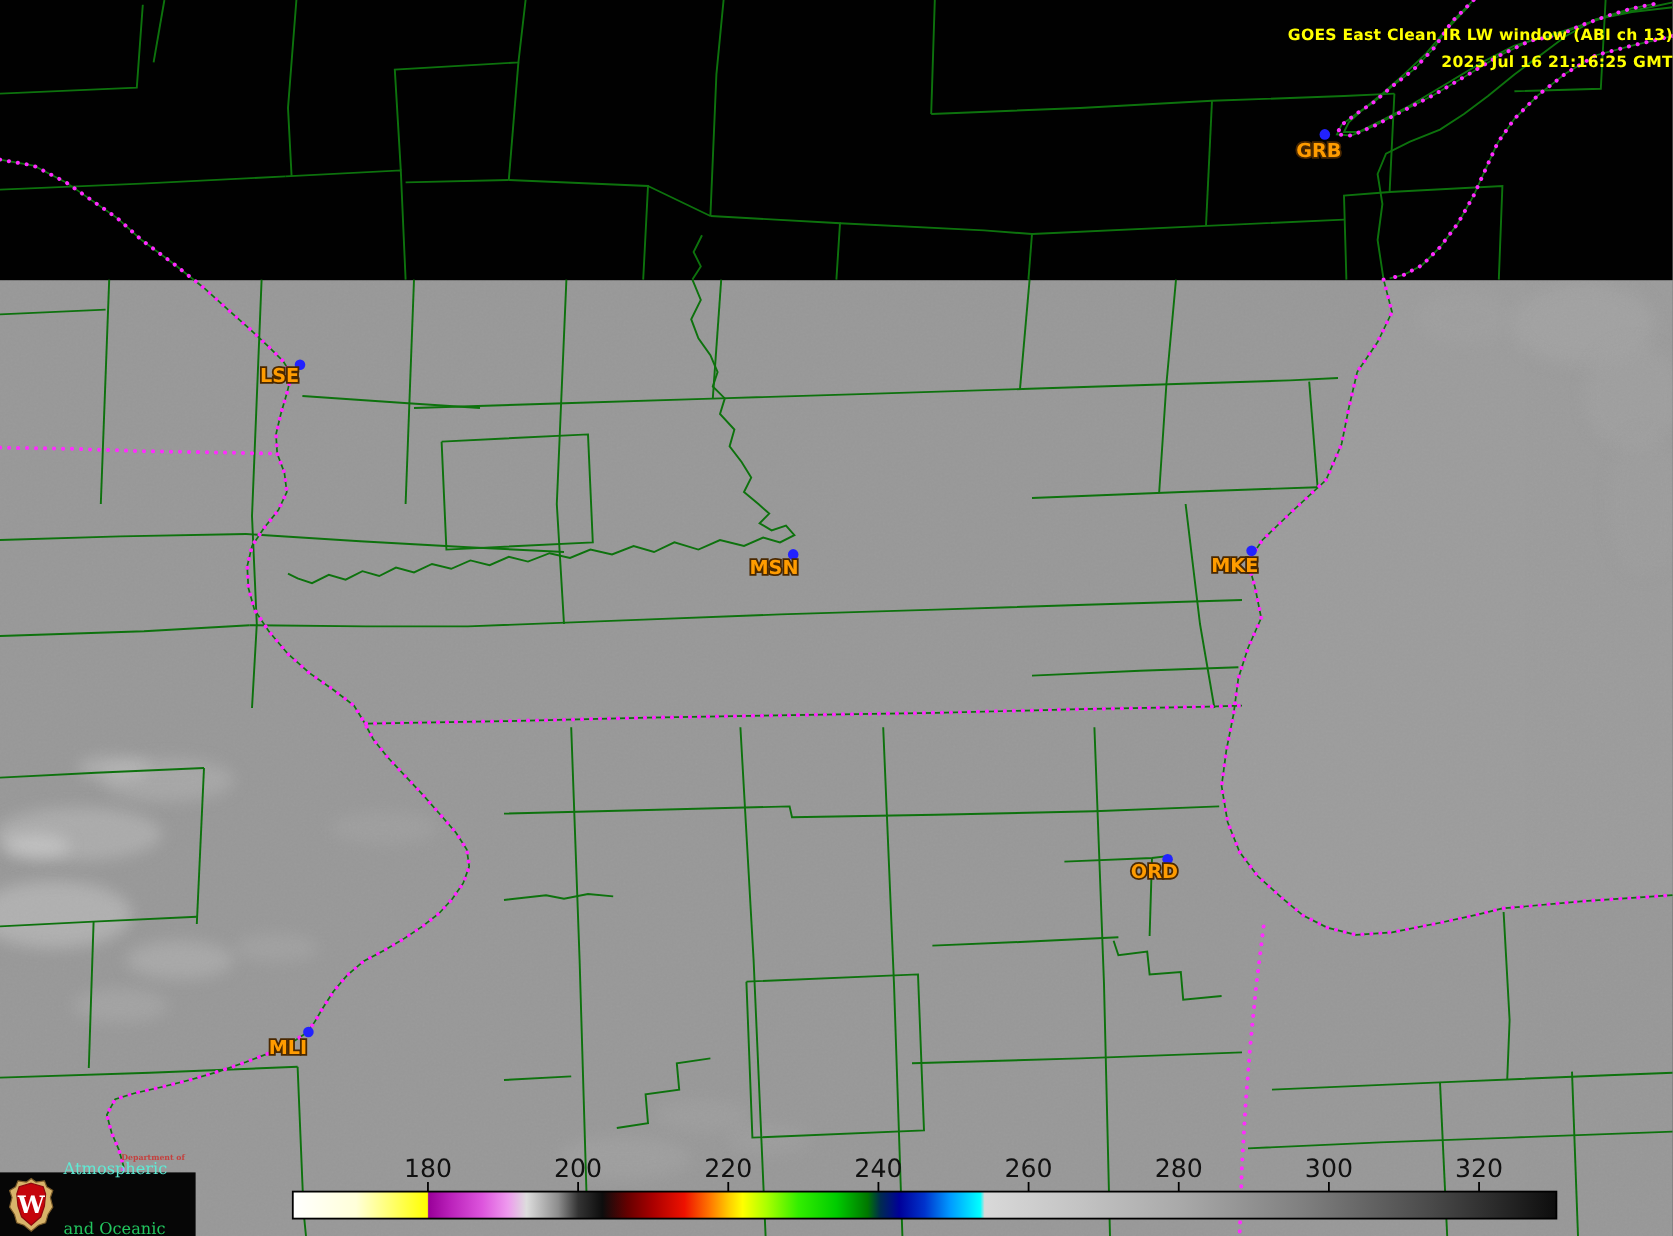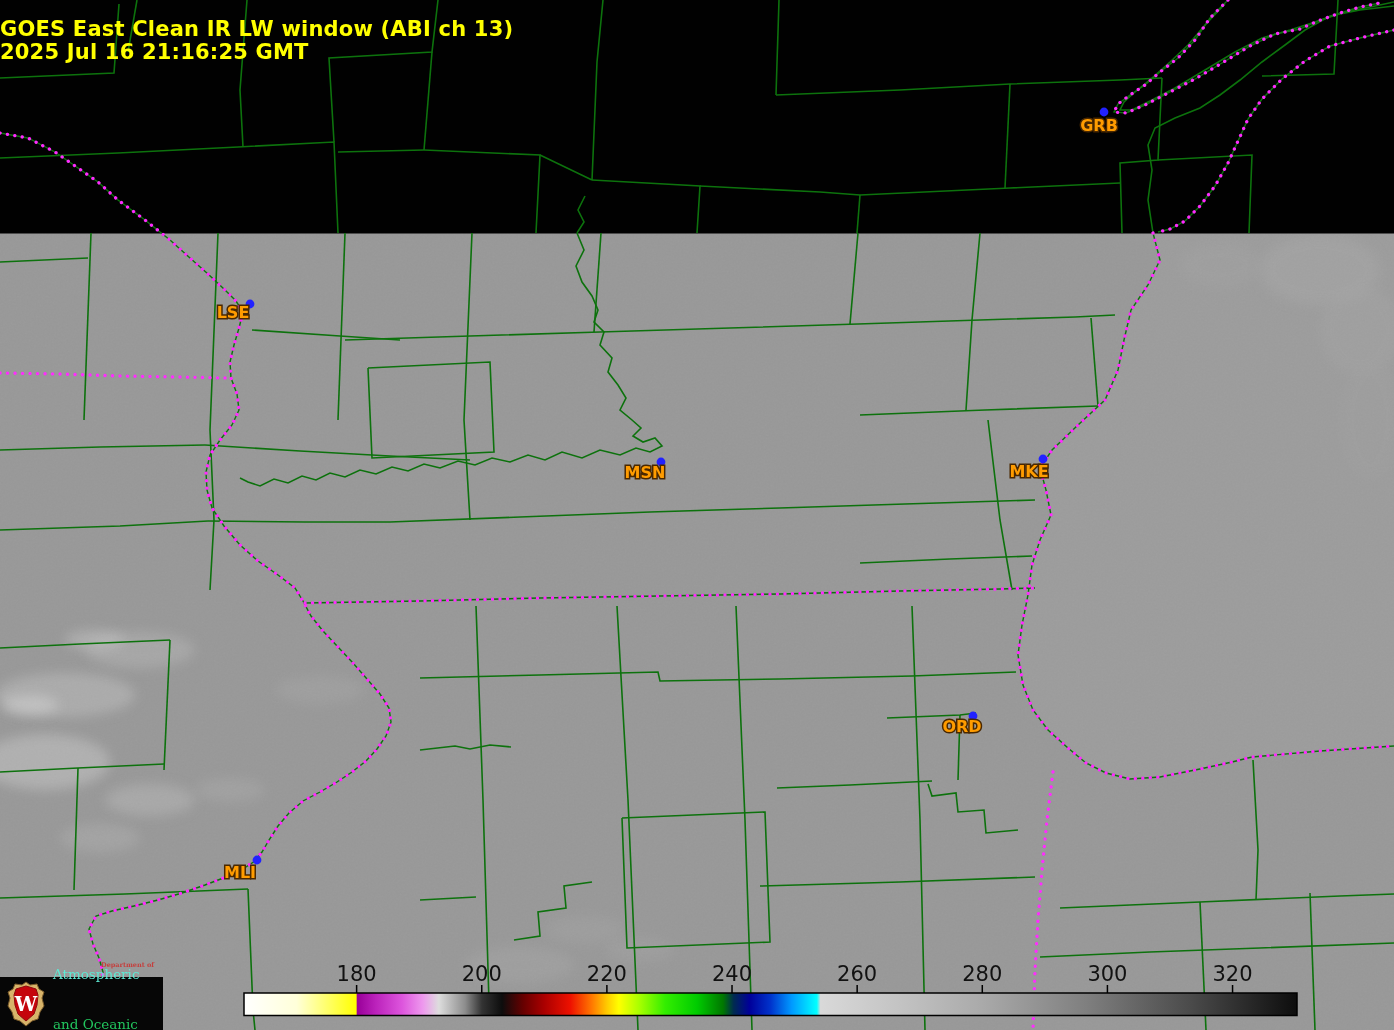--- a/index.html
+++ b/index.html
@@ -1,20 +1,20 @@
 <!DOCTYPE html>
 <html><head>
 <meta charset="utf-8">
 <style>
   html,body{margin:0;padding:0;background:#222;}
   #stage{position:relative;width:1394px;height:1030px;overflow:hidden;background:#989898;
          font-family:"DejaVu Sans","Liberation Sans",sans-serif;}
   #map{position:absolute;left:0;top:0;}
-  #title{position:absolute;left:0;top:18px;width:100%;text-align:left;
-         font-weight:bold;font-size:21px;line-height:23px;letter-spacing:0.2px;}
+  #title{position:absolute;left:0;top:18px;width:100%;text-align:right;
+         font-weight:bold;font-size:13px;line-height:23px;letter-spacing:0.2px;}
   #logo{position:absolute;left:0;bottom:0;width:163px;height:53px;background:#060606;
         display:flex;align-items:center;}
   #logo .crest{margin-left:6px;flex:0 0 auto;}
   #logo .ltxt{margin-left:7px;line-height:1.02;}
   #logo .dept{font-size:6.5px;font-weight:bold;font-family:"DejaVu Serif","Liberation Serif",serif;padding-left:48px;}
   #logo .big{font-size:13.5px;font-family:"DejaVu Serif","Liberation Serif",serif;}
 </style>
 </head>
 <body>
 

